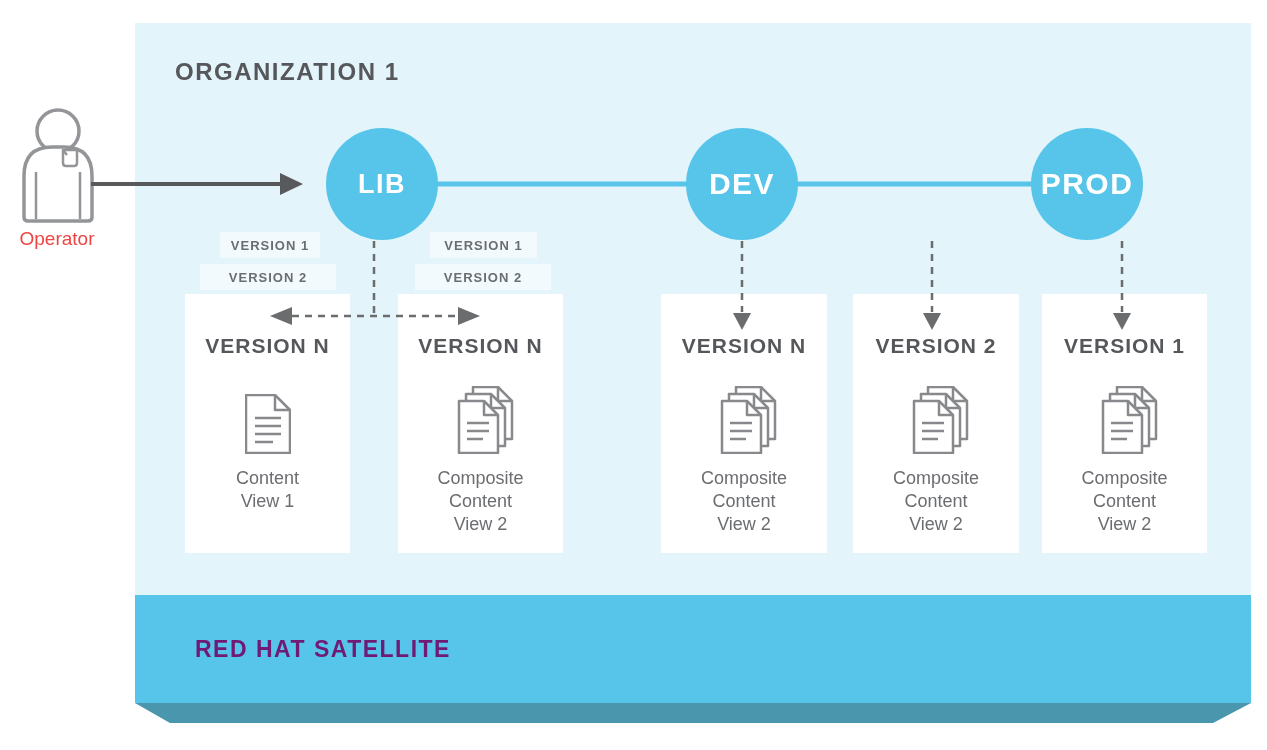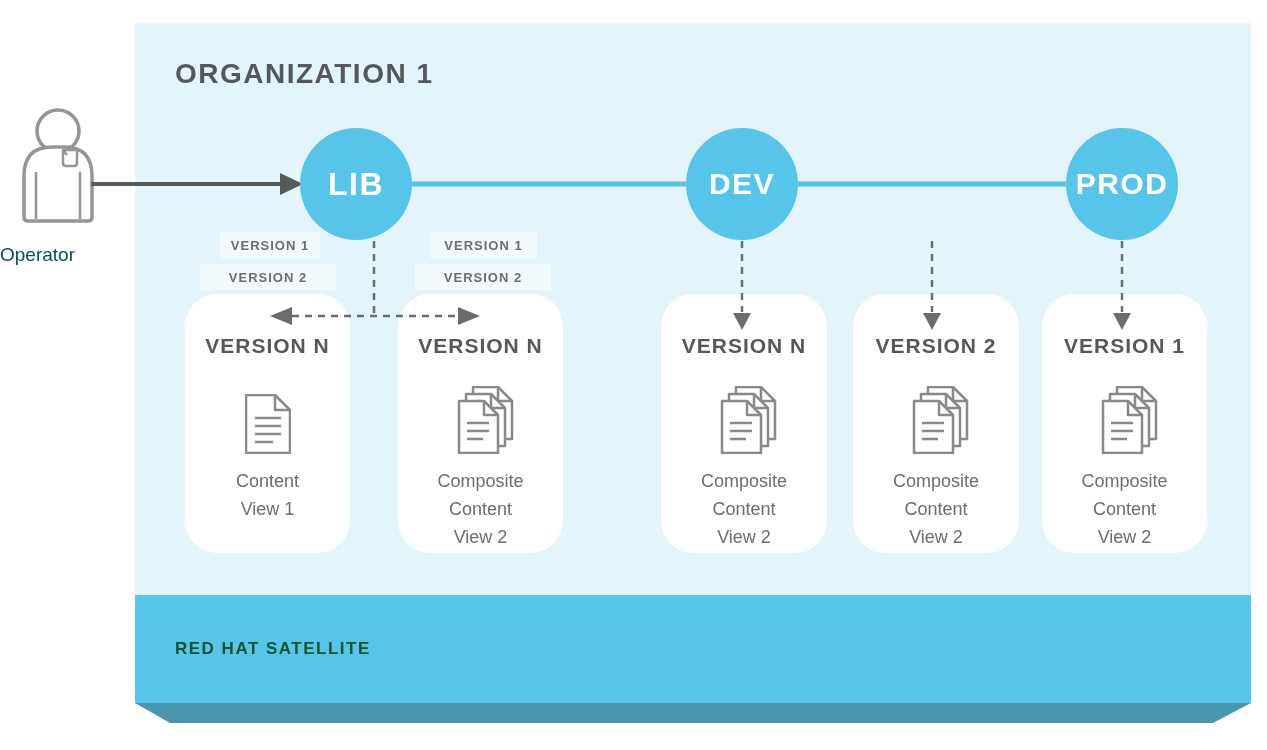--- a/index.html
+++ b/index.html
@@ -2,49 +2,49 @@
 <html><head>
 <meta charset="utf-8">
 <style>
   html,body{margin:0;padding:0;background:#ffffff;}
   #canvas{
     position:relative;width:1267px;height:750px;background:#ffffff;
     font-family:"Liberation Sans",sans-serif;overflow:hidden;
   }
   
   .org-area{position:absolute;left:135px;top:23px;width:1116px;height:572px;background:#e3f4fb;z-index:1;}
-  .org-title{position:absolute;left:175px;top:58px;font-size:28px;font-weight:bold;letter-spacing:1.5px;color:#55575a;z-index:2;}
+  .org-title{position:absolute;left:175px;top:58px;font-size:24px;font-weight:bold;letter-spacing:1.5px;color:#55575a;z-index:2;}
   
   .satellite-bar{position:absolute;left:135px;top:595px;width:1116px;height:108px;background:#56c5e9;display:flex;align-items:center;z-index:1;}
-  .satellite-label{margin-left:40px;font-size:17px;font-weight:bold;letter-spacing:1.5px;color:#14532d;}
+  .satellite-label{margin-left:60px;font-size:23px;font-weight:bold;letter-spacing:1.5px;color:#701a75;}
   .dark-band{position:absolute;left:135px;top:703px;width:1116px;height:20px;background:#4a96ad;
     clip-path:polygon(35px 100%,0 0,100% 0,calc(100% - 38px) 100%);z-index:1;}
   
   .circle{position:absolute;top:128px;width:112px;height:112px;border-radius:50%;background:#56c5e9;
     color:#ffffff;font-weight:bold;font-size:30px;letter-spacing:1.5px;
     display:flex;align-items:center;justify-content:center;z-index:4;}
-  .circle.lib{left:300px;font-size:32px;}
+  .circle.lib{left:326px;font-size:27px;}
   .circle.dev{left:686px;}
   .circle.qe{left:876px;}
-  .circle.prod{left:1066px;}
+  .circle.prod{left:1031px;}
   
   .tab{position:absolute;height:26px;background:#f3fafd;color:#6b6d70;font-size:13px;font-weight:bold;
     letter-spacing:1px;display:flex;align-items:center;justify-content:center;z-index:2;}
   
   .cv-box{position:absolute;top:294px;width:165px;height:259px;background:#ffffff;
-    display:flex;flex-direction:column;align-items:center;z-index:2;border-radius:32px;}
+    display:flex;flex-direction:column;align-items:center;z-index:2;}
   .cv-version{margin-top:40px;font-size:21px;font-weight:bold;letter-spacing:1px;color:#55575a;}
   .cv-icon{height:96px;display:flex;align-items:flex-end;}
-  .cv-label{margin-top:13px;font-size:18px;line-height:28px;color:#6b6d70;text-align:center;white-space:pre-line;}
+  .cv-label{margin-top:13px;font-size:18px;line-height:23px;color:#6b6d70;text-align:center;white-space:pre-line;}
   
   .overlay{position:absolute;left:0;top:0;z-index:3;pointer-events:none;}
   
   .operator-svg{position:absolute;left:14px;top:104px;z-index:2;}
-  .operator-label{position:absolute;left:0px;top:244px;width:114px;text-align:left;
-    font-size:19px;color:#0c4a6e;z-index:2;}
+  .operator-label{position:absolute;left:0px;top:228px;width:114px;text-align:center;
+    font-size:19px;color:#ef4444;z-index:2;}
 </style>
 </head>
 <body>
 
 <div id="canvas">
 
   <div class="org-area"></div>
   <div class="org-title">ORGANIZATION 1</div>
 
   <div class="satellite-bar">

